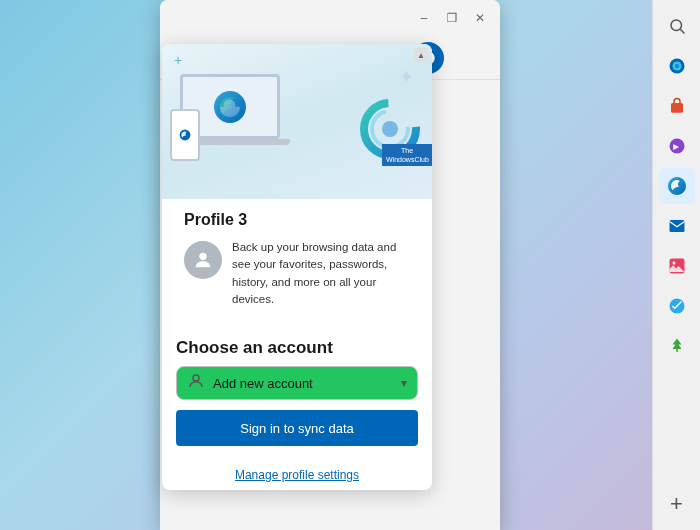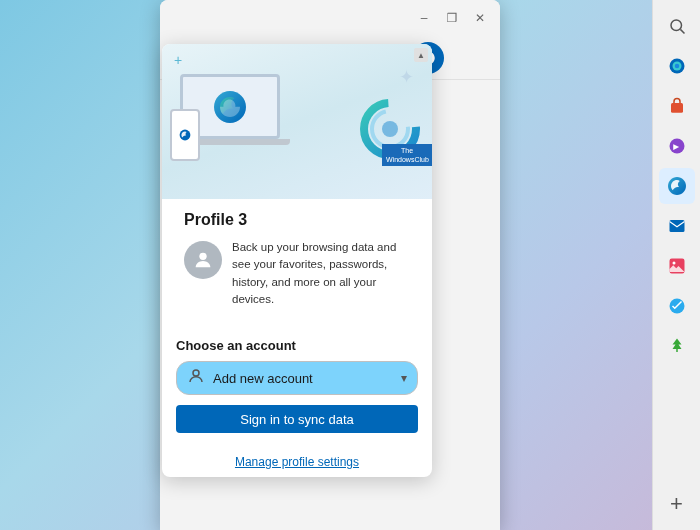--- a/index.html
+++ b/index.html
@@ -250,36 +250,36 @@
       cursor: pointer;
       display: block;
       margin-top: 6px;
     }
 
     
     .choose-section {
       padding: 10px 14px 12px;
     }
     .choose-title {
-      font-size: 13px;
+      font-size: 17px;
       font-weight: 600;
       color: #1a1a1a;
       margin-bottom: 8px;
     }
     .account-dropdown {
       width: 100%;
       height: 34px;
       border: 1px solid #c0c0c0;
-      border-radius: 13px;
+      border-radius: 8px;
       display: flex;
       align-items: center;
       justify-content: space-between;
       padding: 0 10px;
       cursor: pointer;
-      background: #7dd3fc;
+      background: #22c55e;
       margin-bottom: 10px;
     }
     .dropdown-left {
       display: flex;
       align-items: center;
       gap: 8px;
     }
     .person-icon {
       font-size: 16px;
       color: #555;
@@ -287,21 +287,21 @@
     .dropdown-text {
       font-size: 13px;
       color: #1a1a1a;
     }
     .dropdown-chevron {
       font-size: 12px;
       color: #555;
     }
     .sync-button {
       width: 100%;
-      height: 28px;
+      height: 36px;
       background: #0067b8;
       color: white;
       border: none;
       border-radius: 4px;
       font-size: 13px;
       font-weight: 500;
       cursor: pointer;
       display: flex;
       align-items: center;
       justify-content: center;

